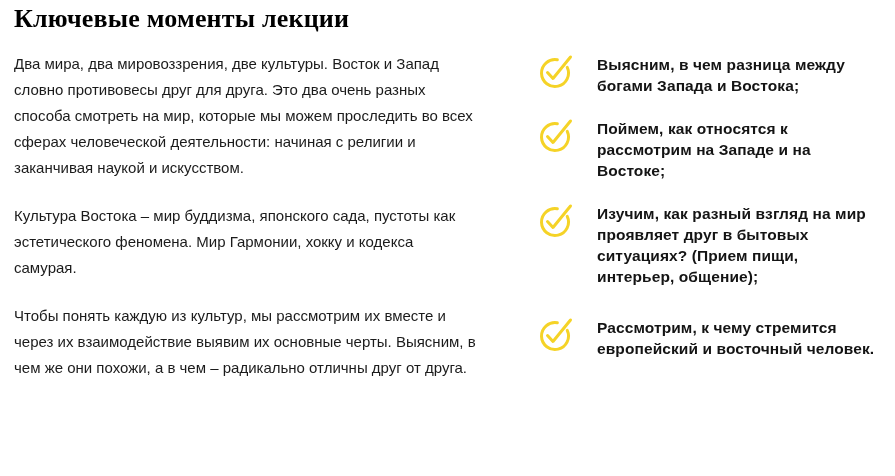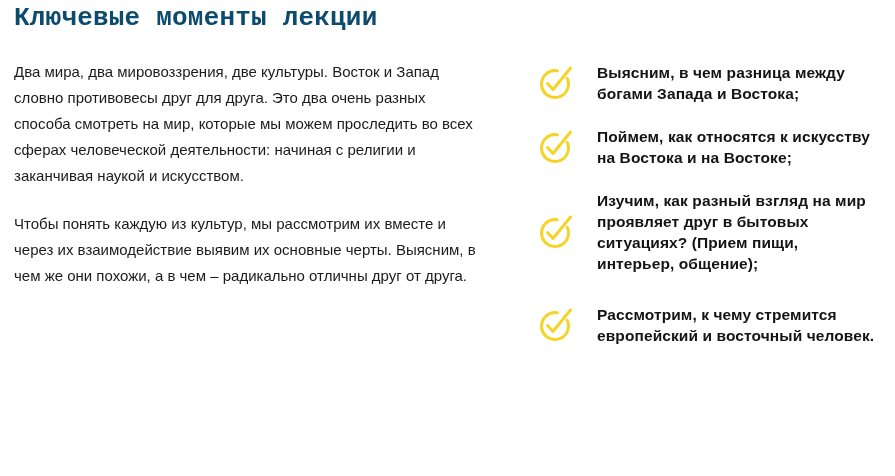--- a/index.html
+++ b/index.html
@@ -7,45 +7,45 @@
   html, body { background: #ffffff; }
   body {
     width: 895px;
     height: 476px;
     overflow: hidden;
     font-family: "Liberation Sans", sans-serif;
     color: var(--ink);
   }
   .page { padding: 3px 15px 0 14px; }
   .page-title {
-    font-family: Liberation Mono, monospace;
+    font-family: Liberation Serif, serif;
     font-weight: 700;
     font-size: 26px;
     line-height: 1.2;
-    color: #0c4a6e;
+    color: #000000;
     letter-spacing: 0.2px;
-    margin-bottom: 25px;
+    margin-bottom: 17px;
   }
   .cols { display: flex; align-items: flex-start; }
   .desc-col { width: 462px; margin-right: 62px; flex-shrink: 0; }
   .desc-col p {
     font-size: 15px;
     line-height: 26px;
     color: #1b1b1b;
     margin-bottom: 22px;
   }
   .desc-col p:last-child { margin-bottom: 0; }
   .checklist {
     list-style: none;
     flex: 1;
     padding-top: 1px;
   }
   .checklist li {
     display: flex;
-    align-items: center;
+    align-items: flex-start;
     margin-bottom: 20px;
   }
   .checklist li:last-child { margin-bottom: 0; margin-top: 28px; }
   .check-icon {
     width: 38px;
     height: 38px;
     flex-shrink: 0;
     margin-right: 21px;
     color: var(--accent);
     display: inline-block;
@@ -64,41 +64,42 @@
 </head>
 <body>
 
 <div class="page">
   <h1 class="page-title">Ключевые моменты лекции</h1>
 
   <div class="cols">
 
     <div class="desc-col">
       <p>Два мира, два мировоззрения, две культуры. Восток и Запад словно противовесы друг для друга. Это два очень разных способа смотреть на мир, которые мы можем проследить во всех сферах человеческой деятельности: начиная с религии и заканчивая наукой и искусством.</p>
+      <p>Культура Востока – мир буддизма, японского сада, пустоты как эстетического феномена. Мир Гармонии, хокку и кодекса самурая.</p>
       <p>Чтобы понять каждую из культур, мы рассмотрим их вместе и через их взаимодействие выявим их основные черты. Выясним, в чем же они похожи, а в чем – радикально отличны друг от друга.</p>
     </div>
 
     <ul class="checklist">
       <li>
         <span class="check-icon">
           <svg viewBox="0 0 38 38" fill="none" xmlns="http://www.w3.org/2000/svg">
             <path d="M19.34 7.71 A13.5 13.5 0 1 0 29.24 15.3" stroke="currentColor" stroke-width="3" stroke-linecap="round"></path>
             <path d="M9.5 20.5 L15 26.5 L32.5 5" stroke="currentColor" stroke-width="3" stroke-linecap="round" stroke-linejoin="round"></path>
           </svg>
         </span>
         <span class="check-text">Выясним, в чем разница между богами Запада и Востока;</span>
       </li>
       <li>
         <span class="check-icon">
           <svg viewBox="0 0 38 38" fill="none" xmlns="http://www.w3.org/2000/svg">
             <path d="M19.34 7.71 A13.5 13.5 0 1 0 29.24 15.3" stroke="currentColor" stroke-width="3" stroke-linecap="round"></path>
             <path d="M9.5 20.5 L15 26.5 L32.5 5" stroke="currentColor" stroke-width="3" stroke-linecap="round" stroke-linejoin="round"></path>
           </svg>
         </span>
-        <span class="check-text">Поймем, как относятся к искусству на Востока и на Востоке;</span>
+        <span class="check-text">Поймем, как относятся к рассмотрим на Западе и на Востоке;</span>
       </li>
       <li>
         <span class="check-icon">
           <svg viewBox="0 0 38 38" fill="none" xmlns="http://www.w3.org/2000/svg">
             <path d="M19.34 7.71 A13.5 13.5 0 1 0 29.24 15.3" stroke="currentColor" stroke-width="3" stroke-linecap="round"></path>
             <path d="M9.5 20.5 L15 26.5 L32.5 5" stroke="currentColor" stroke-width="3" stroke-linecap="round" stroke-linejoin="round"></path>
           </svg>
         </span>
         <span class="check-text">Изучим, как разный взгляд на мир проявляет друг в бытовых ситуациях? (Прием пищи, интерьер, общение);</span>
       </li>

